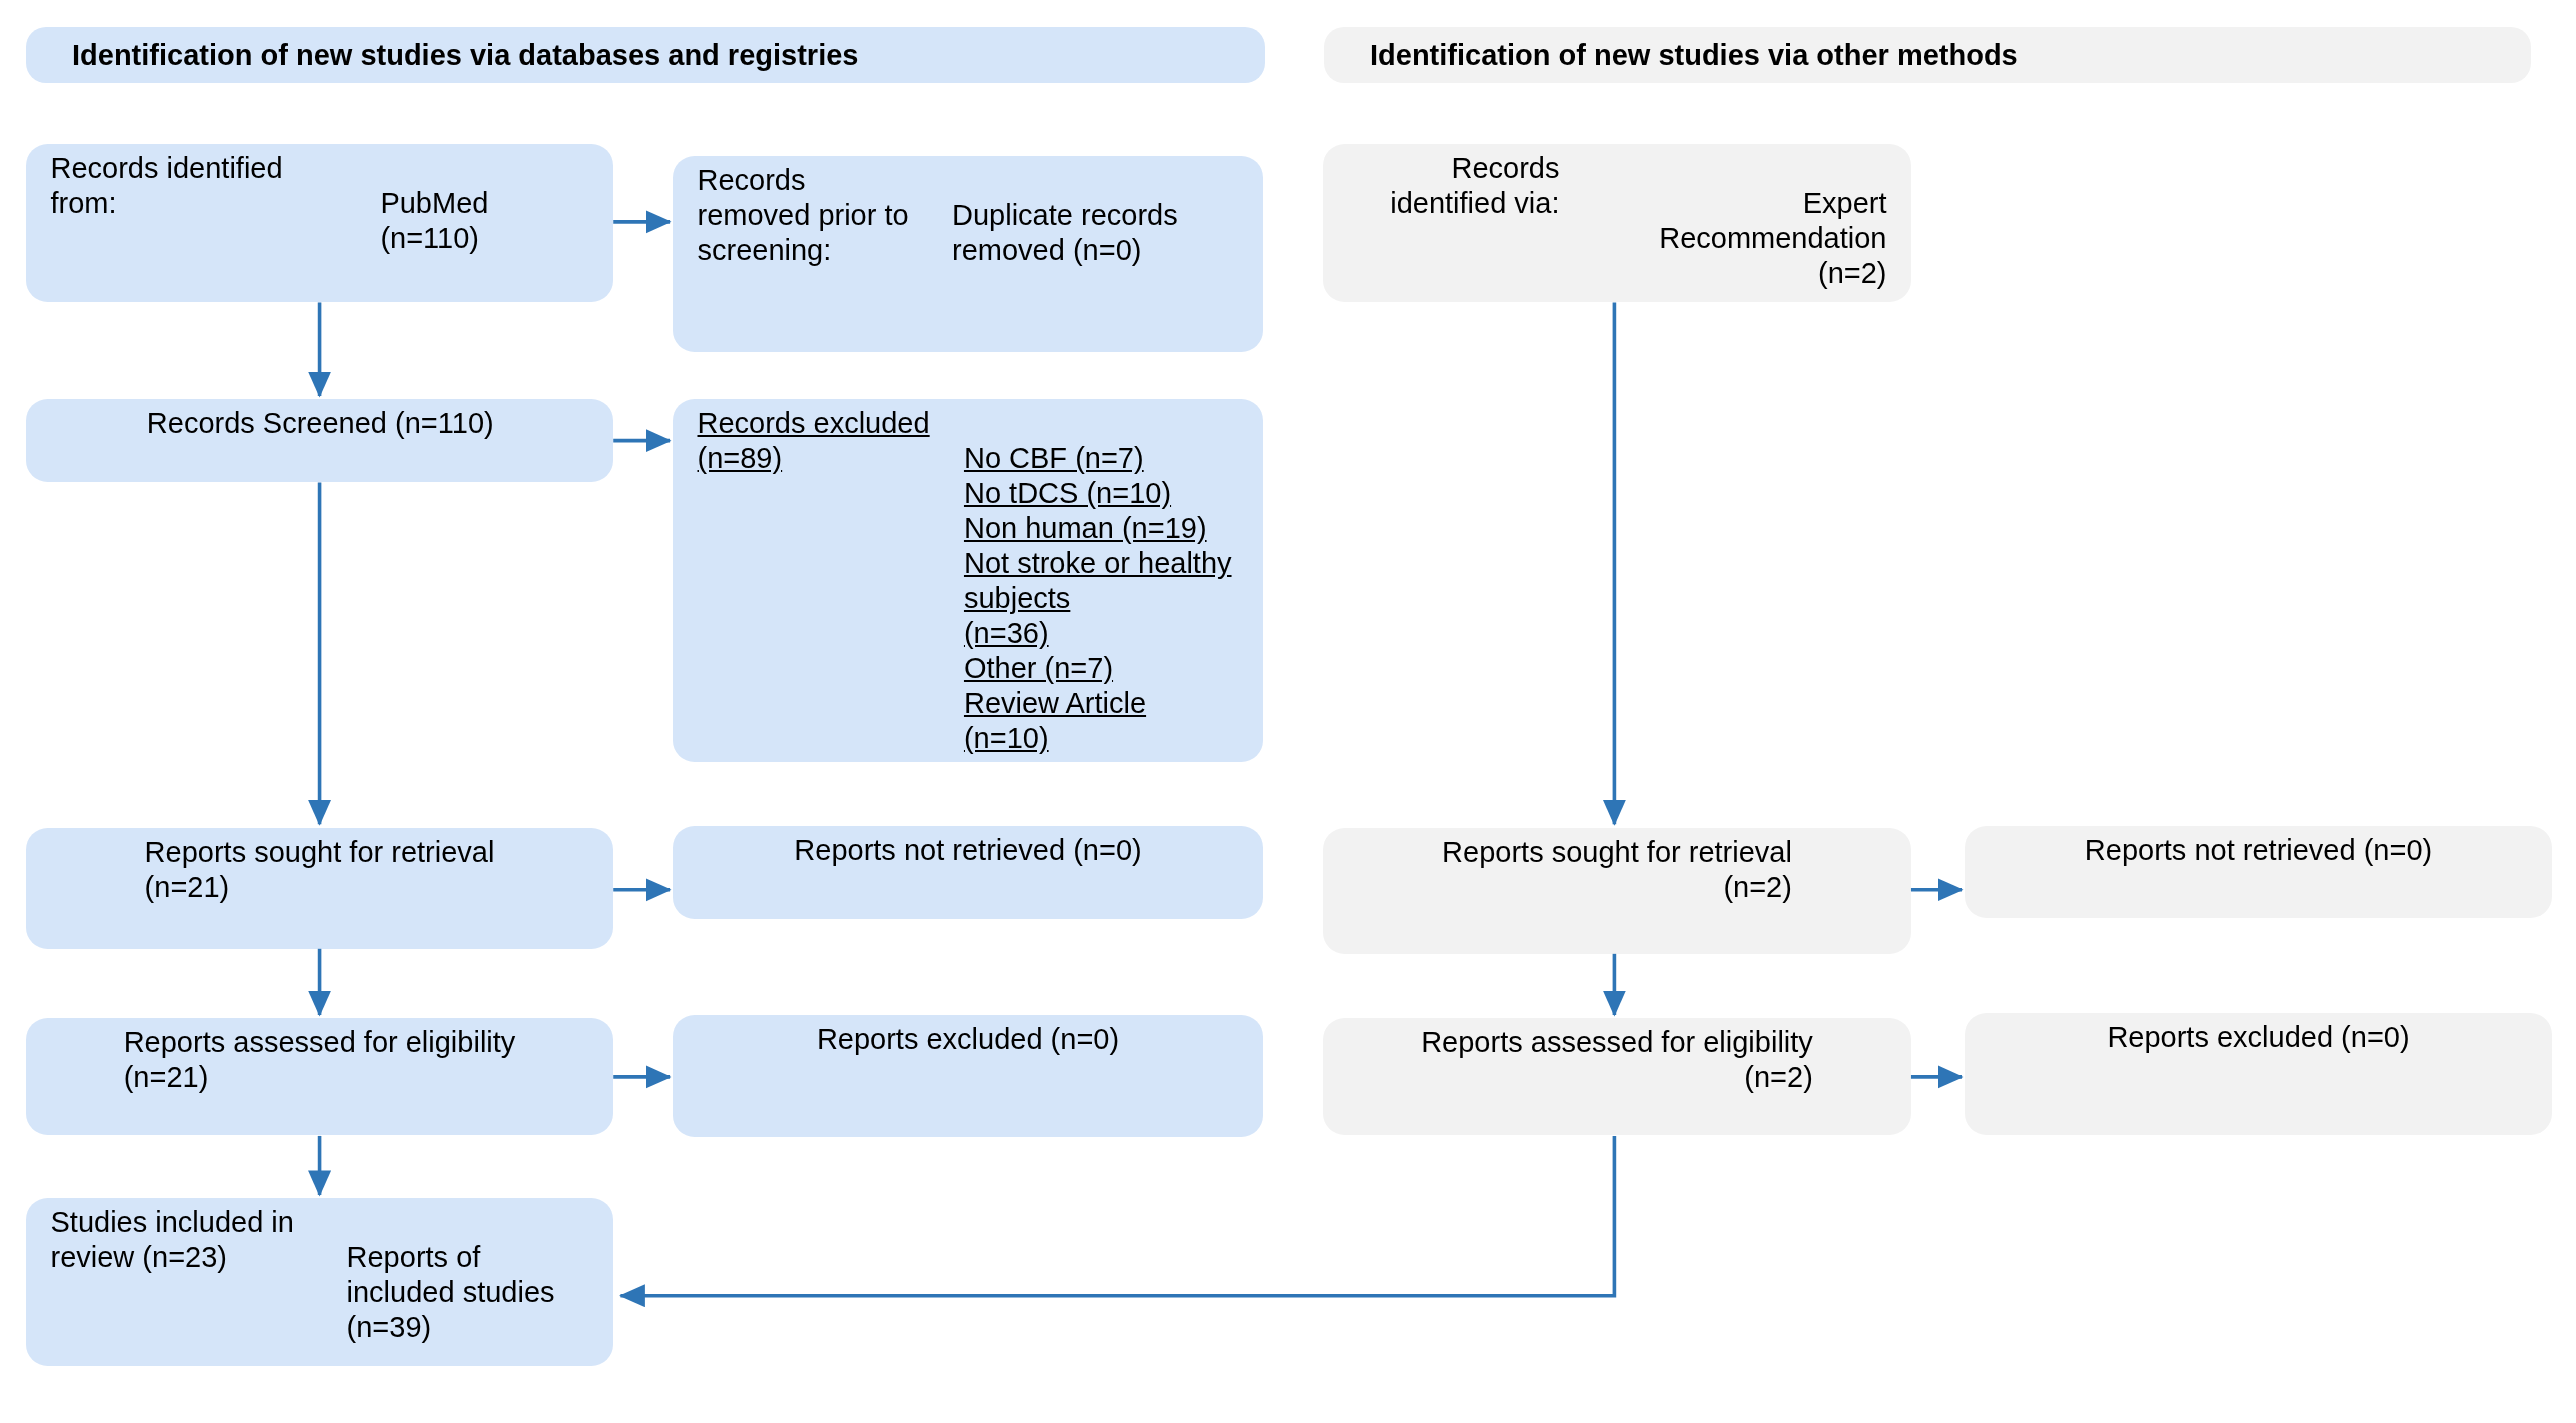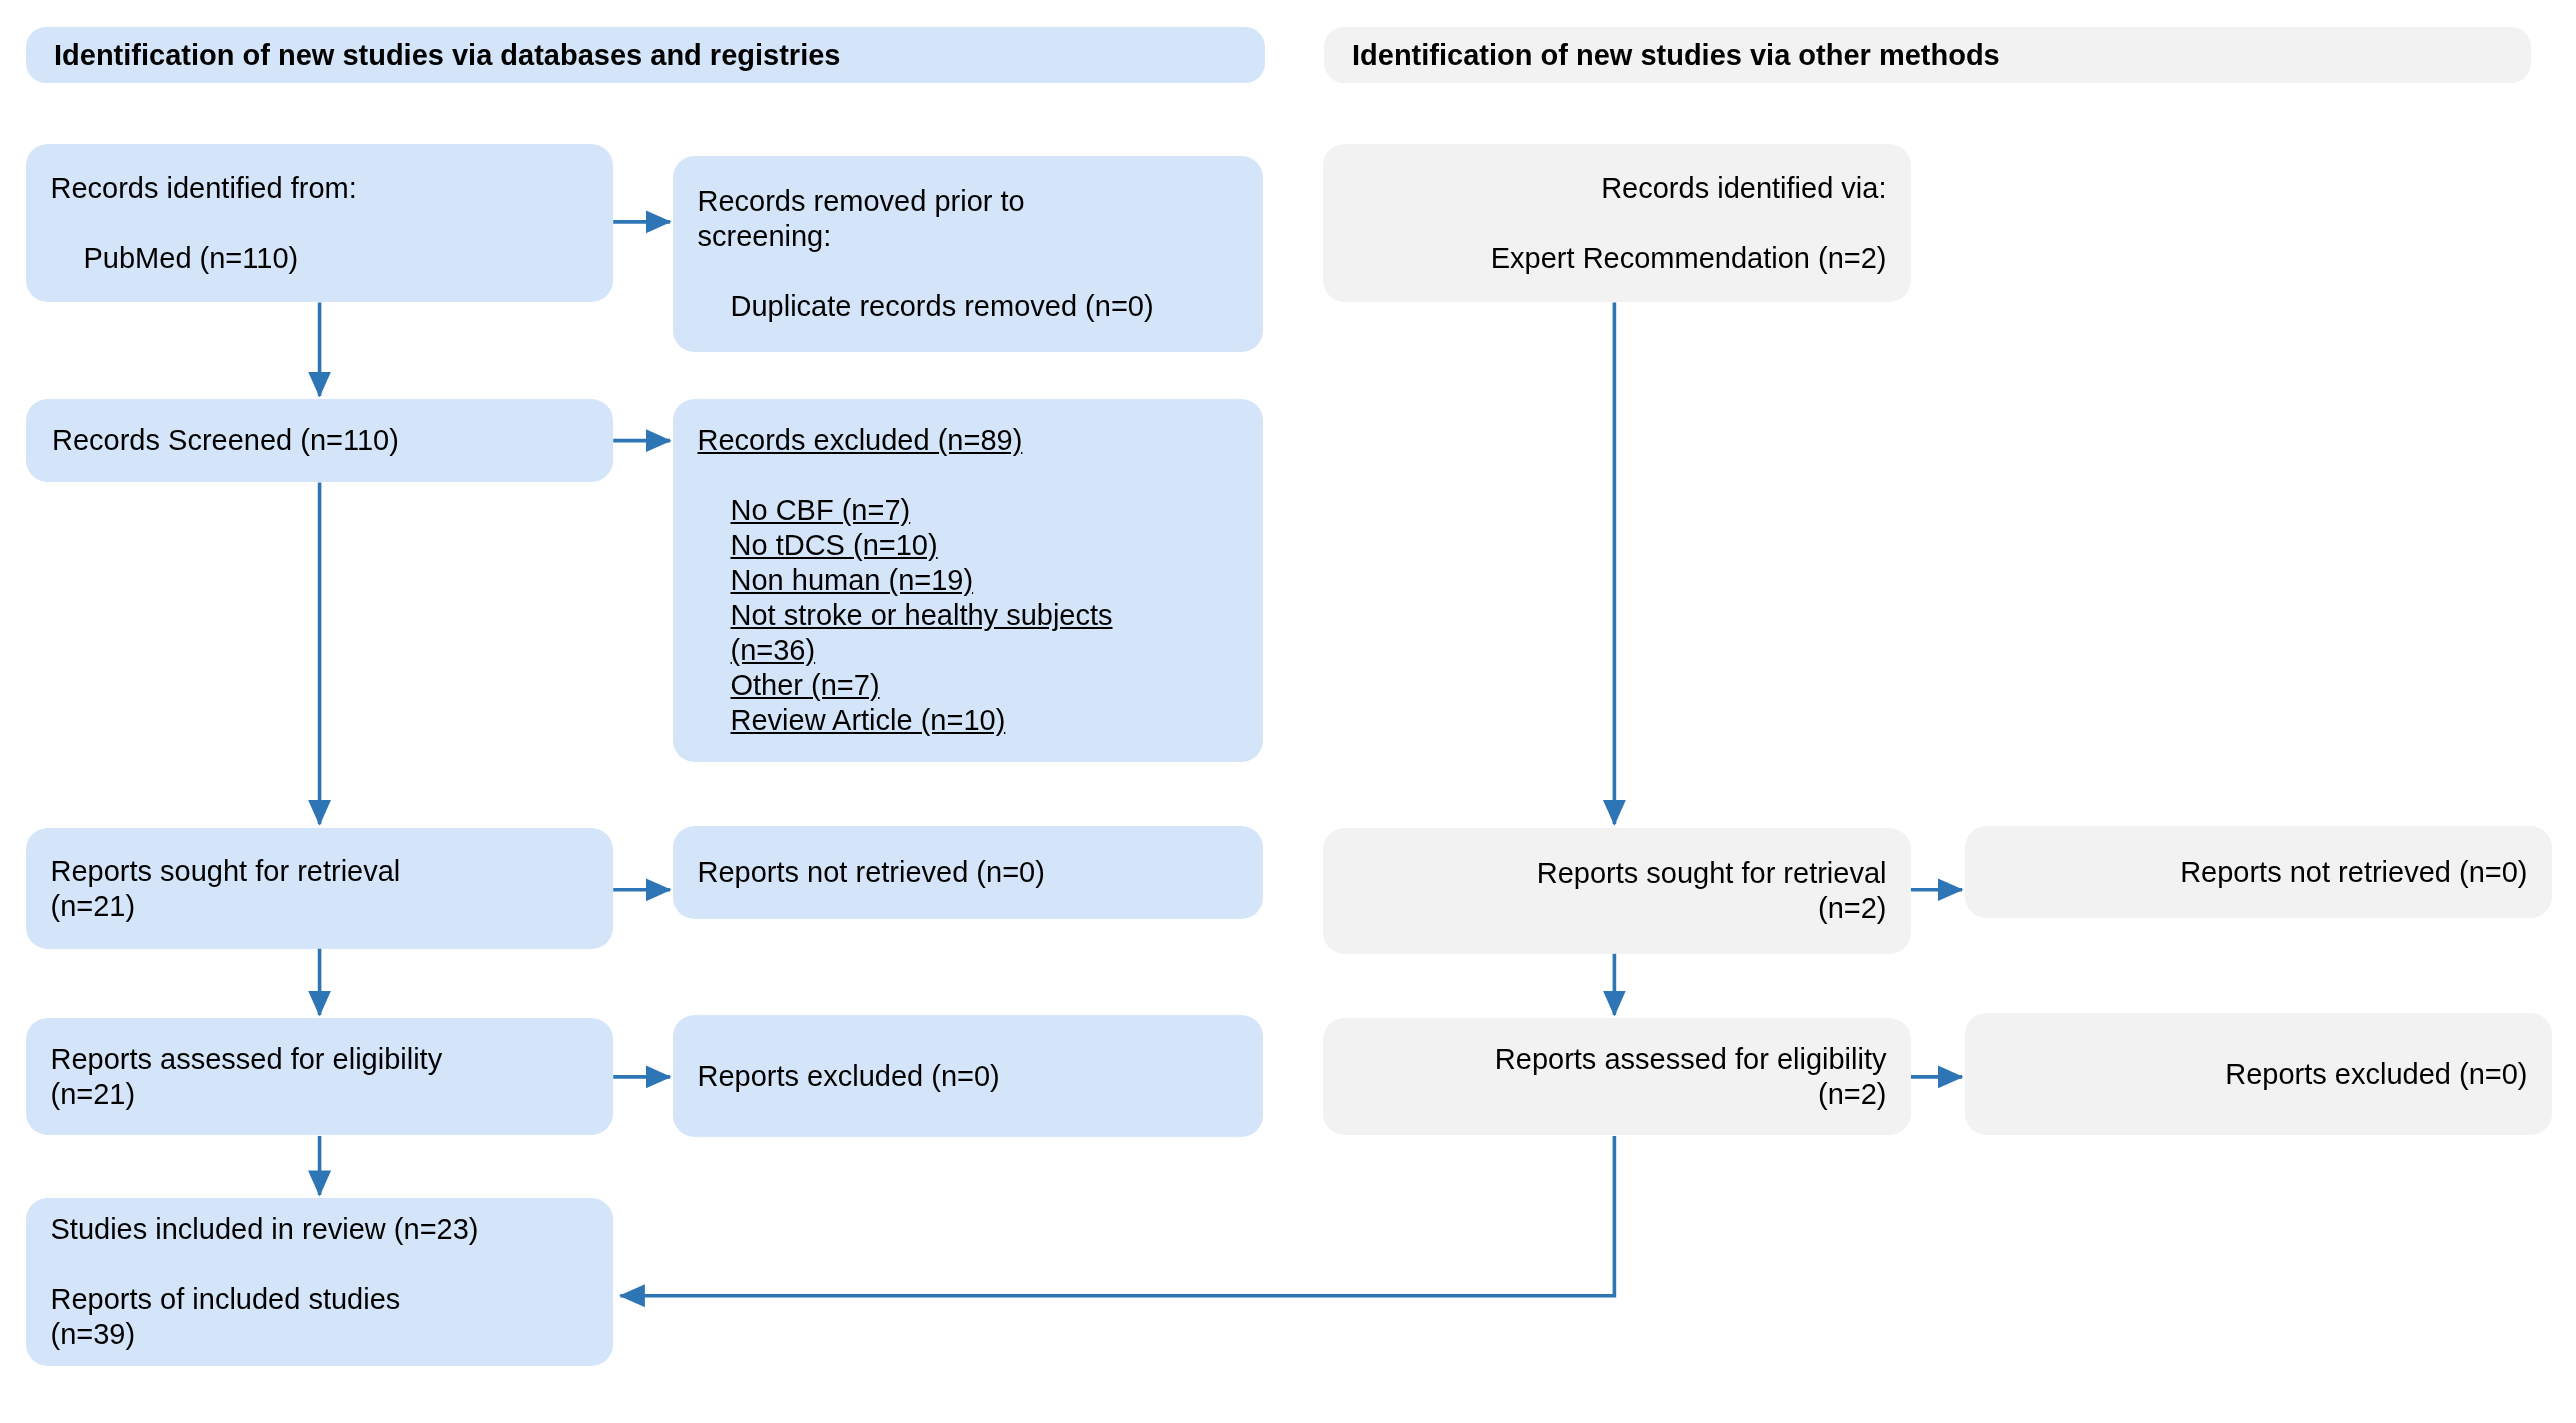--- a/index.html
+++ b/index.html
@@ -21,31 +21,31 @@
     height: 1424px;
   }
   .hdr {
     position: absolute;
     box-sizing: border-box;
     display: flex;
     align-items: center;
     border-radius: 20px;
     font-size: 29px;
     font-weight: bold;
-    padding: 0 28px;
+    padding: 0 46px;
     white-space: nowrap;
   }
   .hdr.blue { background: var(--blue-fill, #D5E5F9); }
   .hdr.gray { background: var(--gray-fill, #F2F2F2); }
   .box {
     position: absolute;
     box-sizing: border-box;
     border-radius: 21.6px;
     display: flex;
-    flex-direction: column;
+    flex-direction: row;
     justify-content: center;
     font-size: 29px;
     line-height: 35px;
     padding: 7.2px 24.5px;
   }
   .box.blue { background: var(--blue-fill, #D5E5F9); }
   .box.gray { background: var(--gray-fill, #F2F2F2); text-align: right; }
   .label, .item, .line { white-space: pre-line; }
   .items {
     margin-top: 35px;

